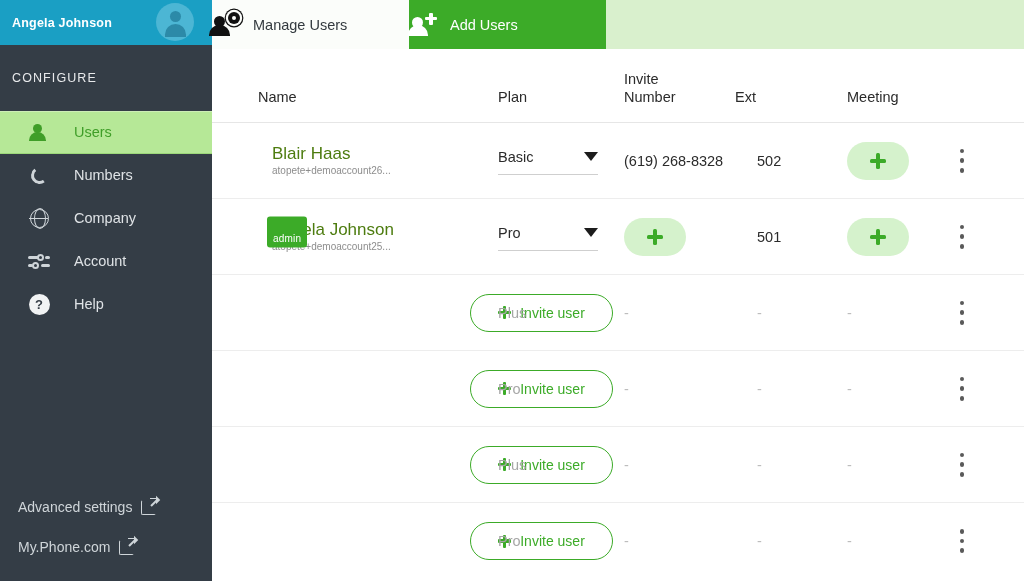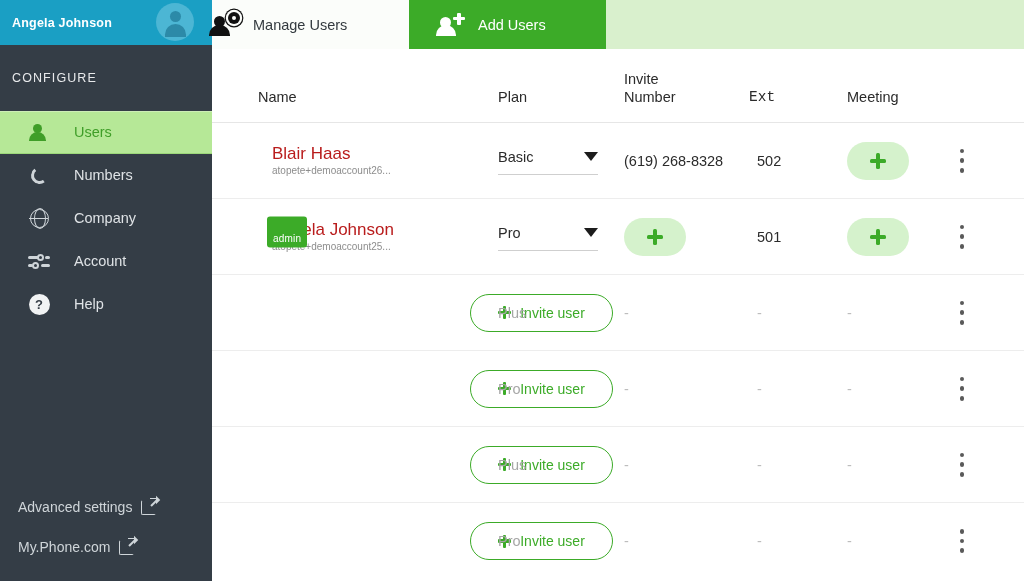--- a/index.html
+++ b/index.html
@@ -149,21 +149,21 @@
     position: relative;
   }
   .tab {
     display: flex; align-items: center; 
     cursor: pointer; position: relative;
   }
   .tab-manage {
     width: 197px; background: #fbfdfa; color: #333a3f;
   }
   .tab-add {
-    width: 197px; background: #3cab28; color: #ffffff; padding-left: 28px;
+    width: 197px; background: #3cab28; color: #ffffff;
   }
   .tab-label { font-size: 14.5px; }
   .tab-icon { width: 30px; height: 26px; position: relative; margin-right: 11px; }
 
   
   .mu-head { position:absolute; width:11px;height:11px;border-radius:50%;background:#111;left:2px;top:4px;}
   .mu-body { position:absolute; width:21px;height:11px;border-radius:10px 10px 0 0;background:#111;left:-3px;bottom:2px;}
   .mu-gear {
     position:absolute; right:2px; top:0px; width:12px;height:12px;border-radius:50%;
     background:#111;
@@ -185,21 +185,21 @@
     border-bottom: 1px solid #e6e6e6;
     background: #fff;
   }
   .thead .col-head {
     position: absolute; bottom: 15px;
     font-size: 14.5px; color: #2b2b2b; line-height: 1.28;
   }
   .c-name   { left: 46px;  width: 200px; }
   .c-plan   { left: 286px; width: 100px; }
   .c-direct { left: 412px; width: 90px;  }
-  .c-ext    { left: 537px; width: 60px; font-family: Liberation Mono, monospace;  }
+  .c-ext    { left: 523px; width: 60px;  }
   .c-meet   { left: 635px; width: 90px;  }
 
   .tbody { position: relative; }
   .trow {
     height: 76px; position: relative;
     border-bottom: 1px solid #ededed;
     background: #fff;
   }
   .trow:last-child { border-bottom: none; }
 
@@ -215,21 +215,21 @@
   .u-avatar .uh { position:absolute;width:17px;height:17px;border-radius:50%;background:#fff;left:50%;margin-left:-8.5px;top:10px;}
   .u-avatar .ub { position:absolute;width:29px;height:19px;border-radius:15px 15px 0 0;background:#fff;left:50%;margin-left:-14.5px;bottom:0;}
   .u-avatar.gray2 { background: #9a9a9a; }
   .u-avatar-wrap { position: relative; }
   .badge-admin {
     position: absolute; left: 9px; bottom: -2px;
     background: #3cab28; color: #fff;
     font-size: 10px; padding: 18px 6px 3px; border-radius: 3px;
     line-height: 1; letter-spacing: .2px;
   }
-  .u-name { font-size: 17px; color: #b91c1c; line-height: 1.15; margin-bottom: 2px; }
+  .u-name { font-size: 17px; color: #4d7c0f; line-height: 1.15; margin-bottom: 2px; }
   .u-email { font-size: 10px; color: #8d8d8d; line-height: 1.15; }
 
   
   .plan-cell { left: 286px; width: 106px; }
   .plan-select {
     position: relative; width: 100px;
     border-bottom: 1.2px solid #cfcfcf;
     padding: 2px 0 9px 0;
     display: flex; align-items: center;
     cursor: pointer;

